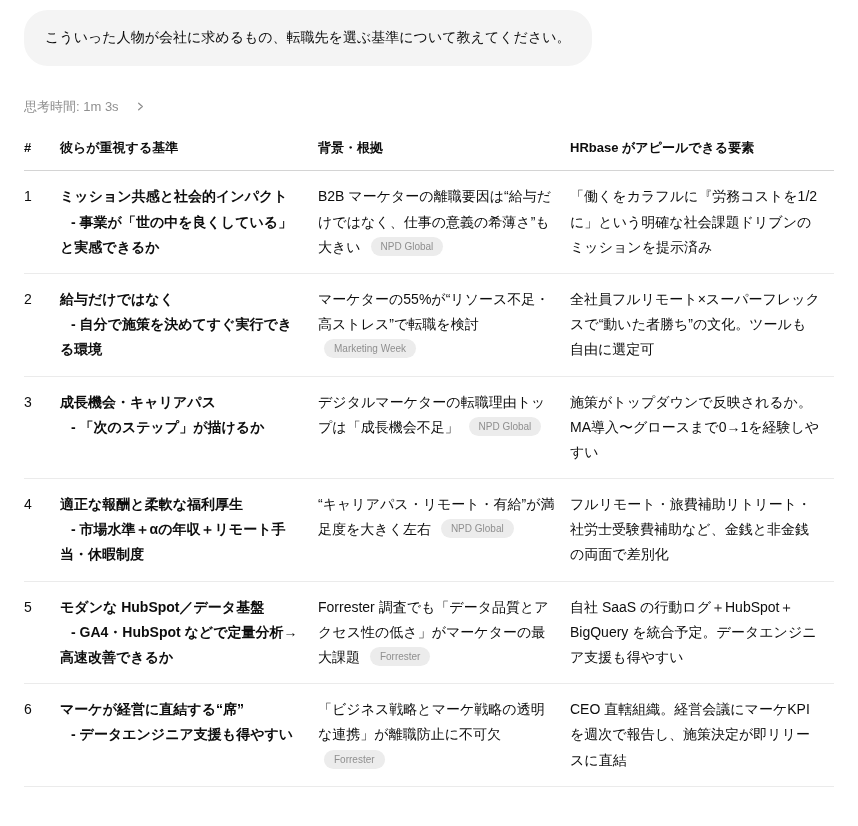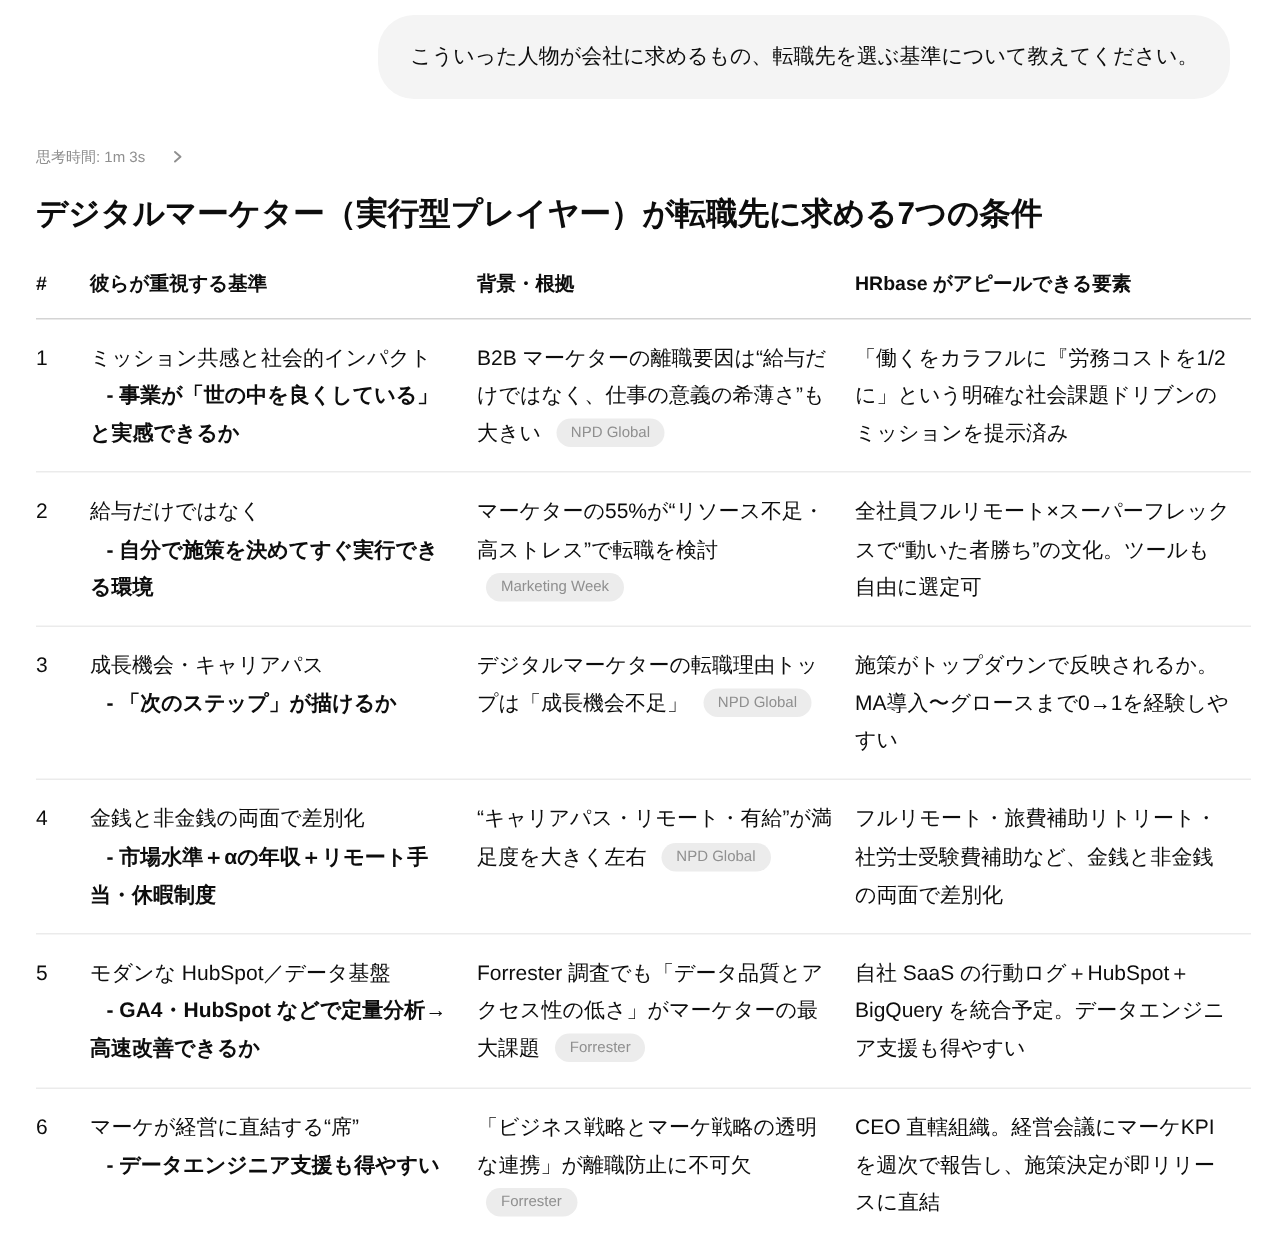--- a/index.html
+++ b/index.html
@@ -13,34 +13,34 @@
   }
   *{box-sizing:border-box;}
   html,body{margin:0;padding:0;}
   body{
     width:858px;height:826px;overflow:hidden;background:#ffffff;
     font-family:"Liberation Sans","DejaVu Sans",sans-serif;
     color:var(--text);
     -webkit-font-smoothing:antialiased;
   }
   .page{padding:0 24px;}
-  .bubble-row{display:flex;justify-content:flex-end;padding:10px 14px 0 0;}
+  .bubble-row{display:flex;justify-content:flex-start;padding:10px 14px 0 0;}
   .user-bubble{
     background:var(--bubble-bg);
     border-radius:24px;
     padding:15px 21px;
     font-size:14px;
     line-height:1.85;
     max-width:620px;
   }
   .thinking{
     margin-top:32px;
     display:flex;align-items:center;gap:16px;
     color:var(--muted-text);
-    font-size:10px;
+    font-size:13px;
     cursor:pointer;
     width:max-content;
   }
   .thinking svg{display:block;}
   .heading{
     font-size:21px;
     font-weight:700;
     margin:16px 0 8px 0;
     line-height:1.4;
   }
@@ -59,21 +59,21 @@
     line-height:1.5;
     vertical-align:bottom;
   }
   .criteria-table td{
     vertical-align:top;
     padding:13px 14px 13px 0;
     border-bottom:1px solid var(--row-border);
     line-height:1.8;
   }
   .criteria-table td.num-cell{padding-right:0;}
-  .criteria-title{font-weight:400;}
+  .criteria-title{font-weight:700;}
   .criteria-detail{text-indent:11px;font-weight:bold;}
   .badge{
     display:inline-block;
     background:var(--badge-bg);
     color:var(--badge-text);
     font-size:10px;
     line-height:1;
     padding:5px 10px 4px;
     border-radius:11px;
     margin-left:6px;
@@ -94,21 +94,20 @@
 
   <div class="thinking">
     <span>思考時間: 1m 3s</span>
     <span>
       <svg width="11" height="11" viewBox="0 0 12 12" fill="none">
         <path d="M4 2.5 L8 6 L4 9.5" stroke="#8f8f8f" stroke-width="1.4" stroke-linecap="round" stroke-linejoin="round"></path>
       </svg>
     </span>
   </div>
 
-  <h1 class="heading">デジタルマーケター（実行型プレイヤー）が転職先に求める7つの条件</h1>
 
   <table class="criteria-table">
     <colgroup>
       <col style="width:36px">
         <col style="width:258px">
         <col style="width:252px">
         <col style="width:264px">
     </colgroup>
     <thead>
       <tr>
@@ -151,21 +150,21 @@
         </td>
         <td>
           <span>デジタルマーケターの転職理由トップは「成長機会不足」</span>
           <span class="badge">NPD Global</span>
         </td>
         <td>施策がトップダウンで反映されるか。MA導入〜グロースまで0→1を経験しやすい</td>
       </tr>
       <tr>
         <td class="num-cell">4</td>
         <td>
-          <div class="criteria-title">金銭と非金銭の両面で差別化</div>
+          <div class="criteria-title">適正な報酬と柔軟な福利厚生</div>
           <div class="criteria-detail">- 市場水準＋αの年収＋リモート手当・休暇制度</div>
         </td>
         <td>
           <span>“キャリアパス・リモート・有給”が満足度を大きく左右</span>
           <span class="badge">NPD Global</span>
         </td>
         <td>フルリモート・旅費補助リトリート・社労士受験費補助など、金銭と非金銭の両面で差別化</td>
       </tr>
       <tr>
         <td class="num-cell">5</td>

